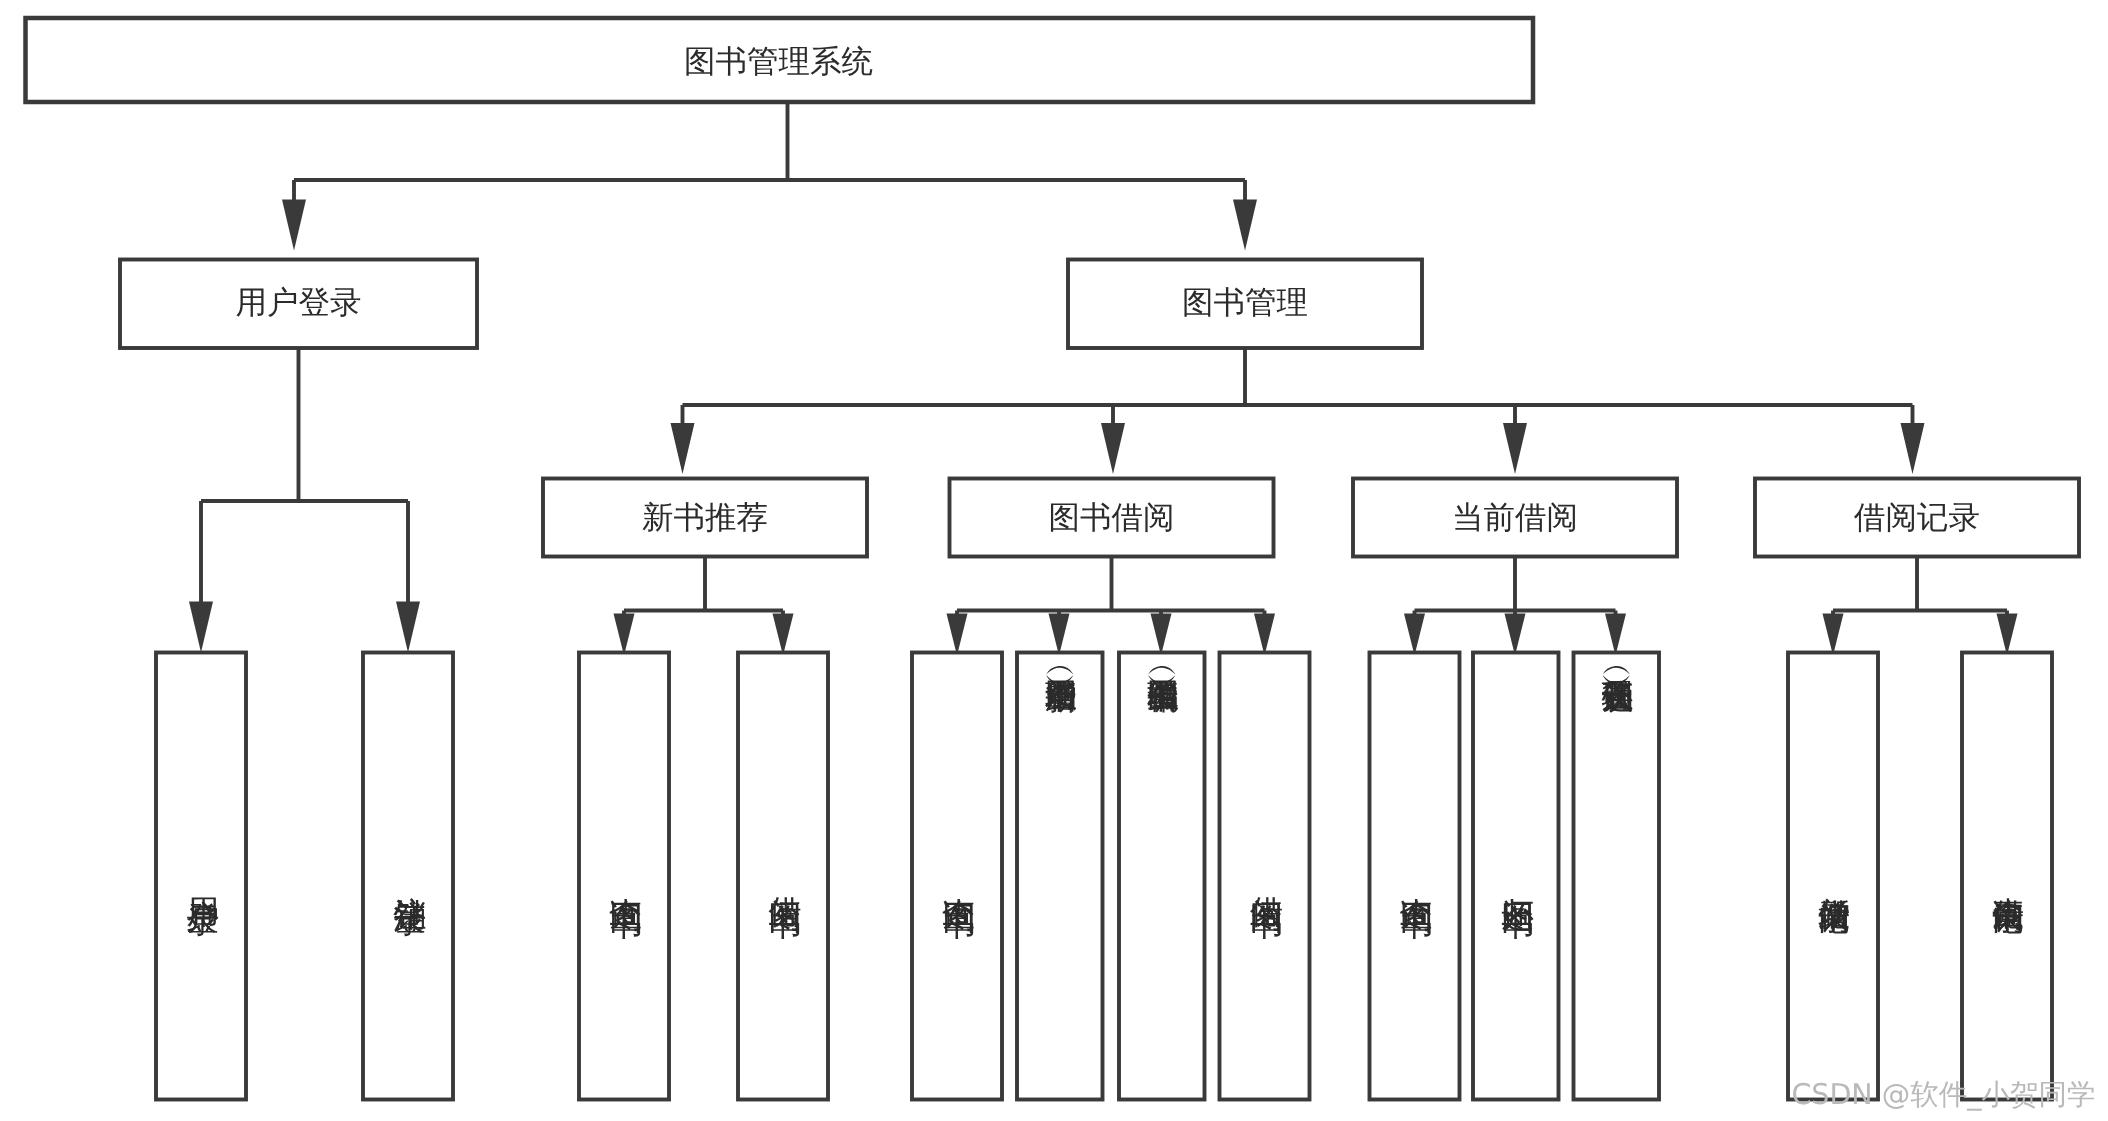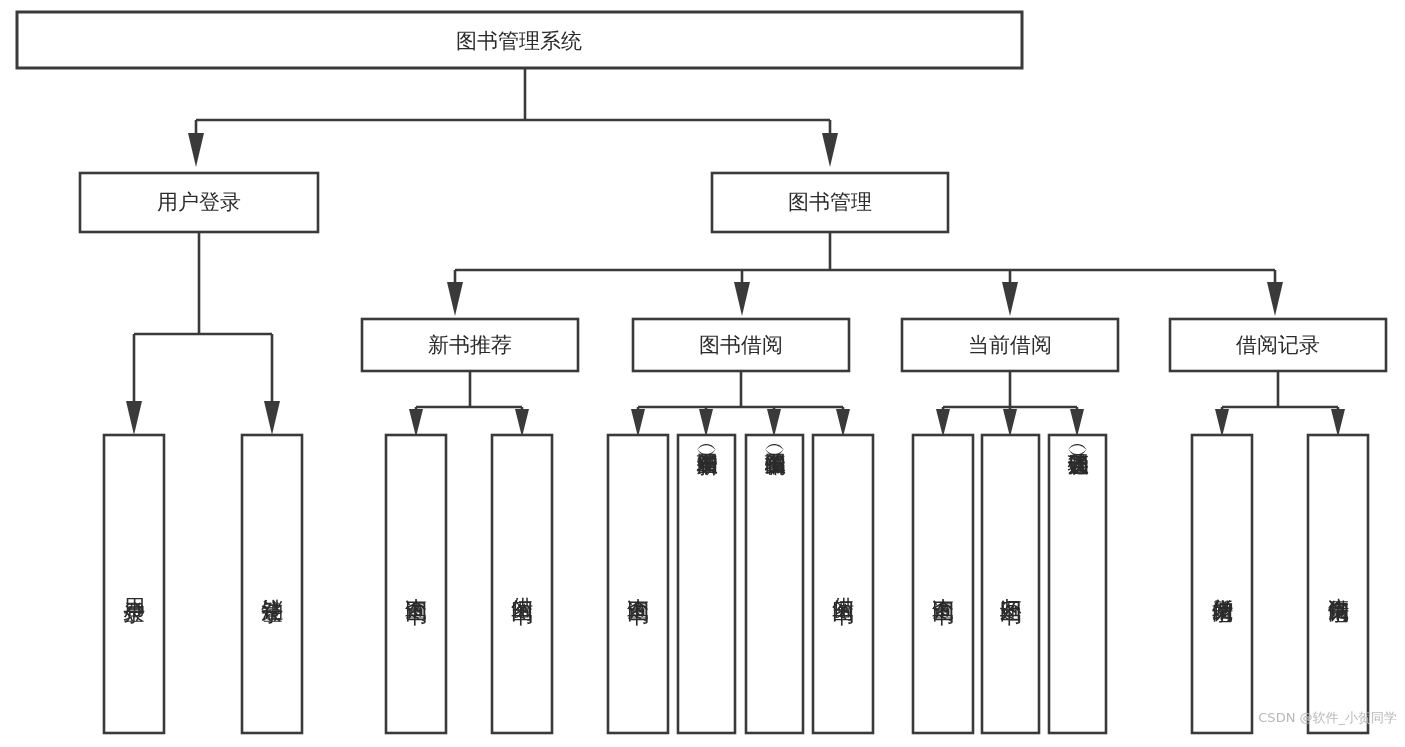--- a/index.html
+++ b/index.html
@@ -65,23 +65,23 @@
     font-size: 22px;
     line-height: 1.12;
     letter-spacing: 2px;
     color: #2b2b2b;
     white-space: nowrap;
     text-align: center;
   }
   .watermark {
     position: absolute;
     right: 8px;
-    bottom: 20px;
-    font-family: "DejaVu Sans", "Liberation Sans", sans-serif;
-    font-size: 13px;
+    bottom: 4px;
+    font-family: "DejaVu Sans", "Liberation Sans", sans-serif;
+    font-size: 19px;
     color: #b9b9b9;
     white-space: nowrap;
     pointer-events: none;
     margin-left: 36px;
   }
 </style>
 </head>
 <body>
 
 <div id="diagram-root">

